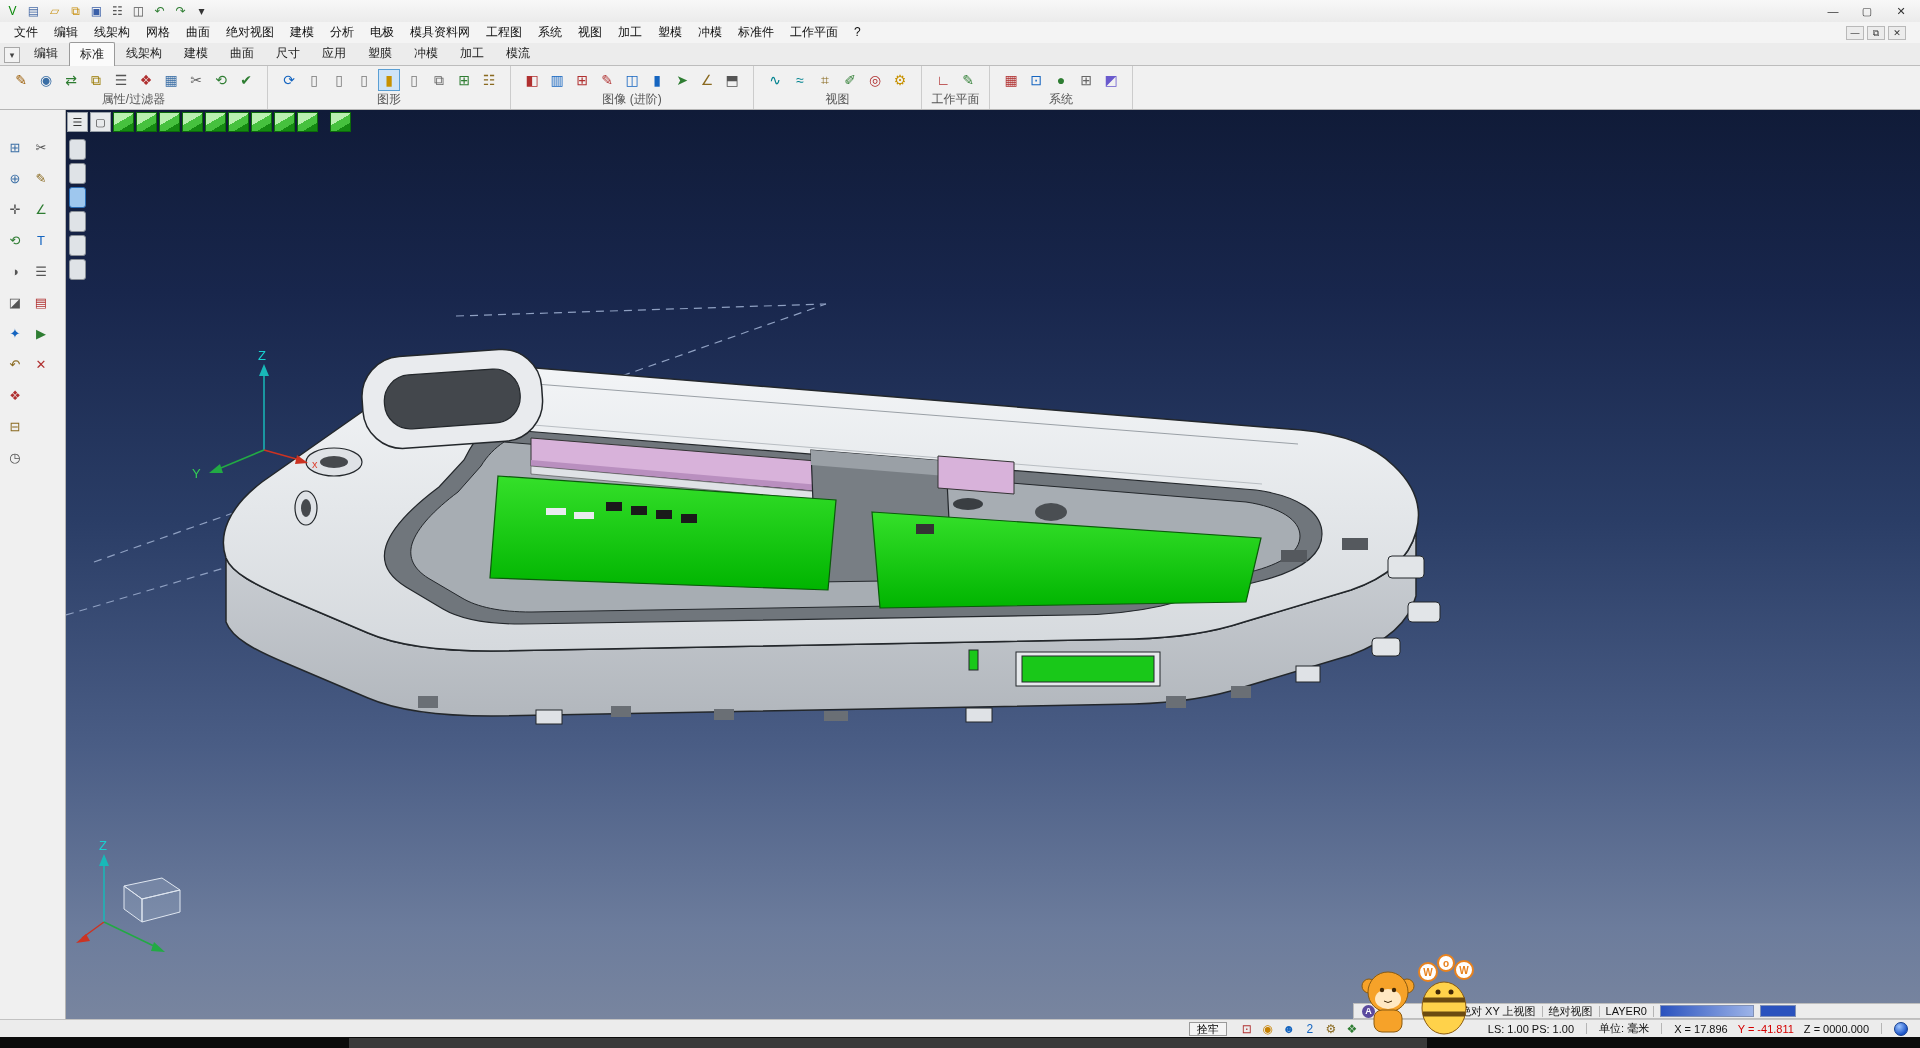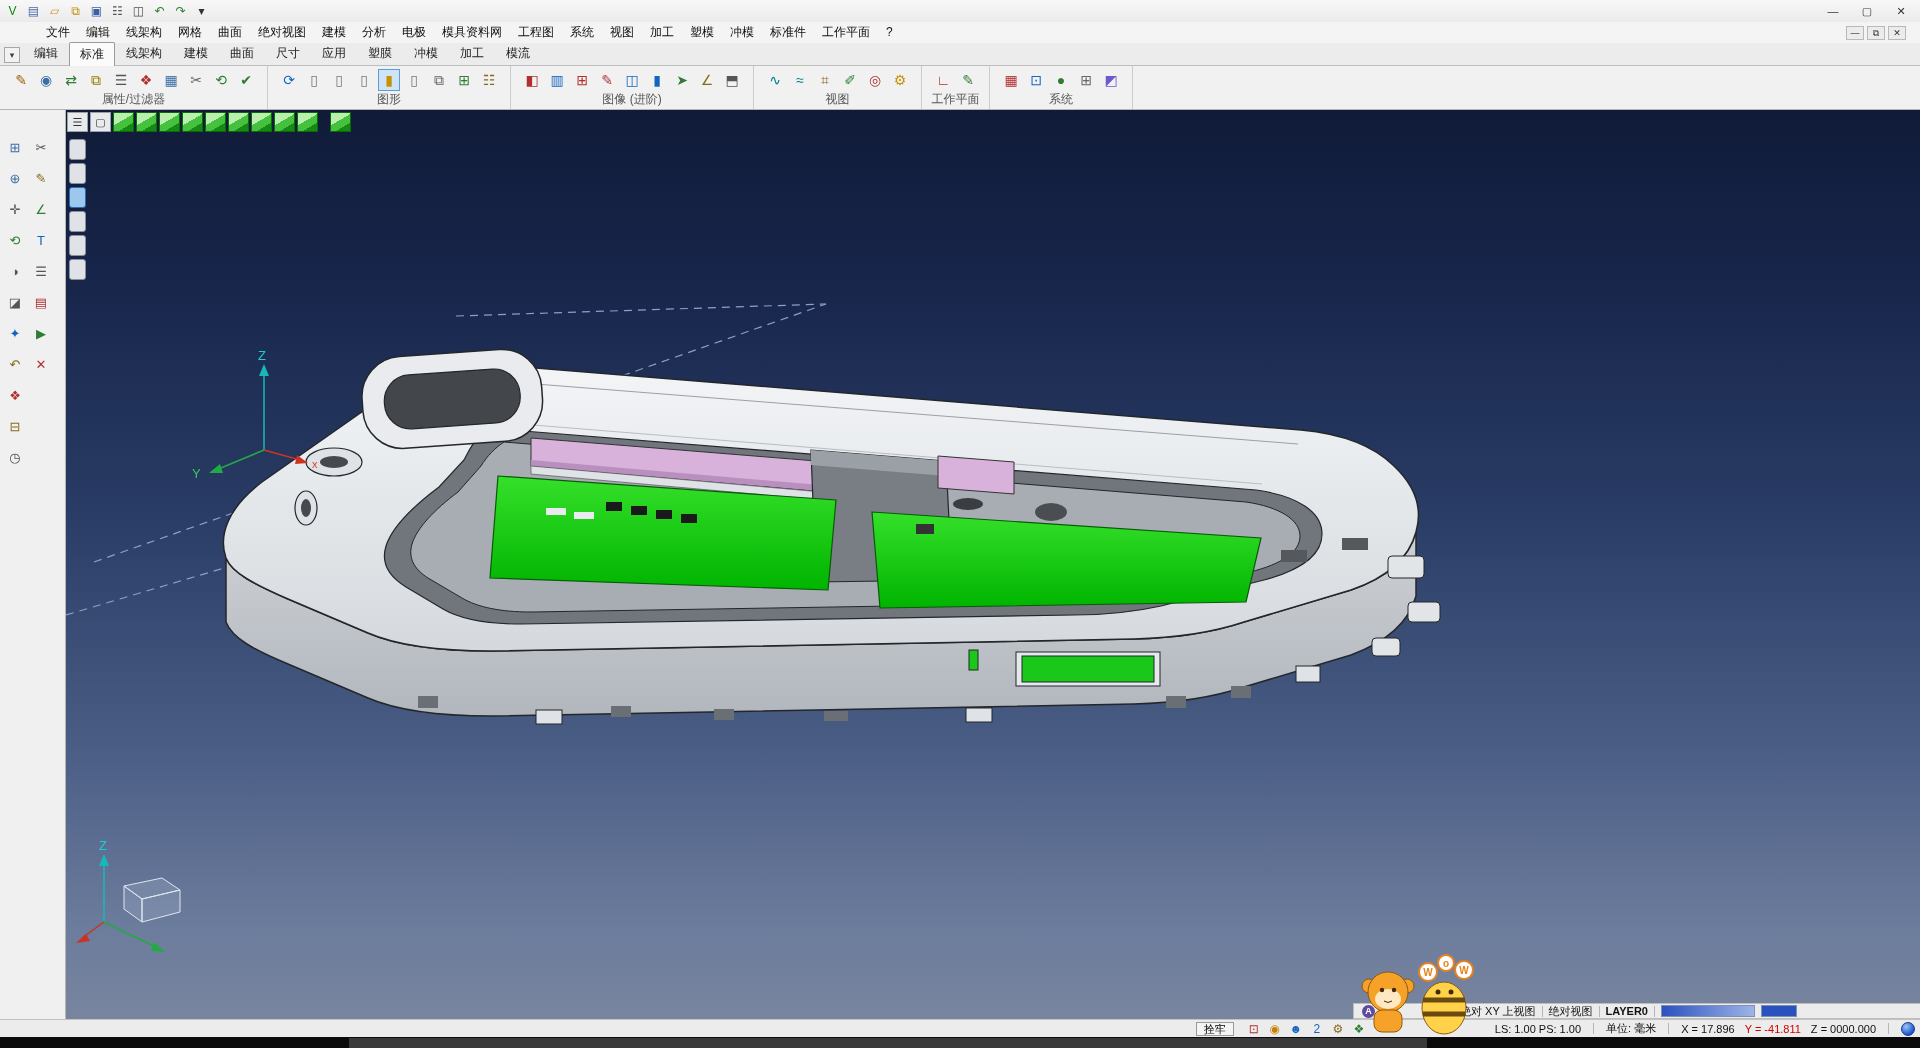--- a/index.html
+++ b/index.html
@@ -11,21 +11,21 @@
   }
   
   .titlebar{position:absolute;left:0;top:0;width:1920px;height:22px;background:linear-gradient(#f8f8f8,#ebebeb);border-bottom:1px solid #d2d2d2;}
   .title-text{position:absolute;left:0;right:0;top:3px;text-align:center;font-size:12px;color:#111;}
   .qat{position:absolute;left:3px;top:2px;display:flex;align-items:center;gap:2px;}
   .qat-btn{width:19px;height:17px;border:1px solid transparent;background:transparent;display:flex;align-items:center;justify-content:center;font-size:12px;padding:0;cursor:default;}
   .win-controls{position:absolute;right:2px;top:0;display:flex;height:22px;}
   .win-btn{width:34px;height:22px;display:flex;align-items:center;justify-content:center;font-size:11px;color:#333;background:transparent;border:0;}
   
   .menurow{position:absolute;left:0;top:22px;width:1920px;height:21px;background:#f4f4f4;border-bottom:1px solid #dcdcdc;display:flex;align-items:center;}
-  .menubar{display:flex;align-items:flex-end;height:21px;padding-left:6px;margin-left:32px;}
+  .menubar{display:flex;align-items:flex-end;height:21px;padding-left:6px;}
   .menu-item{padding:0 8px;line-height:21px;font-size:12px;color:#111;cursor:default;}
   .mdi-controls{margin-left:auto;display:flex;gap:3px;padding-right:14px;}
   .mdi-btn{width:18px;height:14px;border:1px solid #b9b9b9;background:#ececec;font-size:9px;line-height:12px;text-align:center;color:#333;padding:0;}
   
   .tabrow{position:absolute;left:0;top:43px;width:1920px;height:23px;background:#ececec;border-bottom:1px solid #bdbdbd;display:flex;align-items:flex-end;padding-left:4px;box-sizing:border-box;}
   .tab-dropdown{width:16px;height:16px;margin:0 3px 2px 0;border:1px solid #a8a8a8;background:#f2f2f2;font-size:9px;line-height:14px;text-align:center;color:#444;padding:0;}
   .tab{padding:3px 10px 3px;font-size:12px;border:1px solid transparent;border-bottom:none;color:#222;cursor:default;}
   .tab.active{background:#fbfbfb;border-color:#9a9a9a;border-radius:2px 2px 0 0;position:relative;top:1px;}
   
   .toolbar{position:absolute;left:0;top:66px;width:1920px;height:44px;background:#f1f1f1;border-bottom:1px solid #b5b5b5;display:flex;box-sizing:border-box;}
@@ -56,24 +56,24 @@
   .wm-text{display:flex;flex-direction:column;gap:3px;}
   .wm-title{font-size:20px;font-weight:bold;color:#fff;text-shadow:0 0 4px #e2571a,1px 1px 1px #7a2d00;letter-spacing:2px;}
   .wm-pill{width:128px;height:11px;border-radius:6px;background:linear-gradient(#f08030,#d8520f);}
   
   .status-right{position:absolute;left:1353px;top:1003px;width:567px;height:16px;background:#ececec;border:1px solid #bdbdbd;border-right:none;box-sizing:border-box;display:flex;align-items:center;gap:6px;padding:0 8px;font-size:11px;}
   .a-badge{width:13px;height:13px;border-radius:50%;background:#5b4a9e;color:#fff;font-size:9px;font-weight:bold;display:flex;align-items:center;justify-content:center;}
   .magnifier{width:9px;height:9px;border:2px solid #39404e;border-radius:50%;position:relative;margin-right:2px;}
   .magnifier::after{content:"";position:absolute;width:6px;height:2px;background:#39404e;transform:rotate(45deg);right:-5px;bottom:-2px;}
   .sr-view{margin-left:58px;}
   .sep{width:1px;height:11px;background:#b5b5b5;}
-  .layer-label{font-weight:bold;}
+  .layer-label{font-weight:normal;}
   .swatch{height:10px;border:1px solid #8090b5;display:inline-block;}
   
-  .statusbar{position:absolute;left:0;top:1019px;width:1920px;height:18px;background:#ececec;border-top:1px solid #c2c2c2;box-sizing:border-box;display:flex;align-items:center;justify-content:flex-end;gap:12px;padding-right:5px;font-size:11px;}
+  .statusbar{position:absolute;left:0;top:1019px;width:1920px;height:18px;background:#ececec;border-top:1px solid #c2c2c2;box-sizing:border-box;display:flex;align-items:center;justify-content:flex-end;gap:12px;padding-right:12px;font-size:11px;}
   .lock-btn{border:1px solid #9a9a9a;background:#f4f4f4;font-size:11px;padding:0 7px;height:14px;line-height:13px;}
   .status-icons{display:flex;gap:5px;align-items:center;}
   .st-icon{width:16px;height:15px;border:0;background:transparent;font-size:12px;display:flex;align-items:center;justify-content:center;padding:0;}
   .mascot-space{width:104px;}
   .coord-y{color:#d40000;}
   .globe{width:12px;height:12px;border-radius:50%;background:radial-gradient(circle at 35% 30%,#9cc4ff,#1d55c8 70%);border:1px solid #123c8e;}
   
   .taskbar{position:absolute;left:0;top:1037px;width:1920px;height:11px;background:#0b0b0b;}
   .taskbar-seg{position:absolute;left:349px;top:1px;width:1078px;height:10px;background:#3a3a3a;}
   

